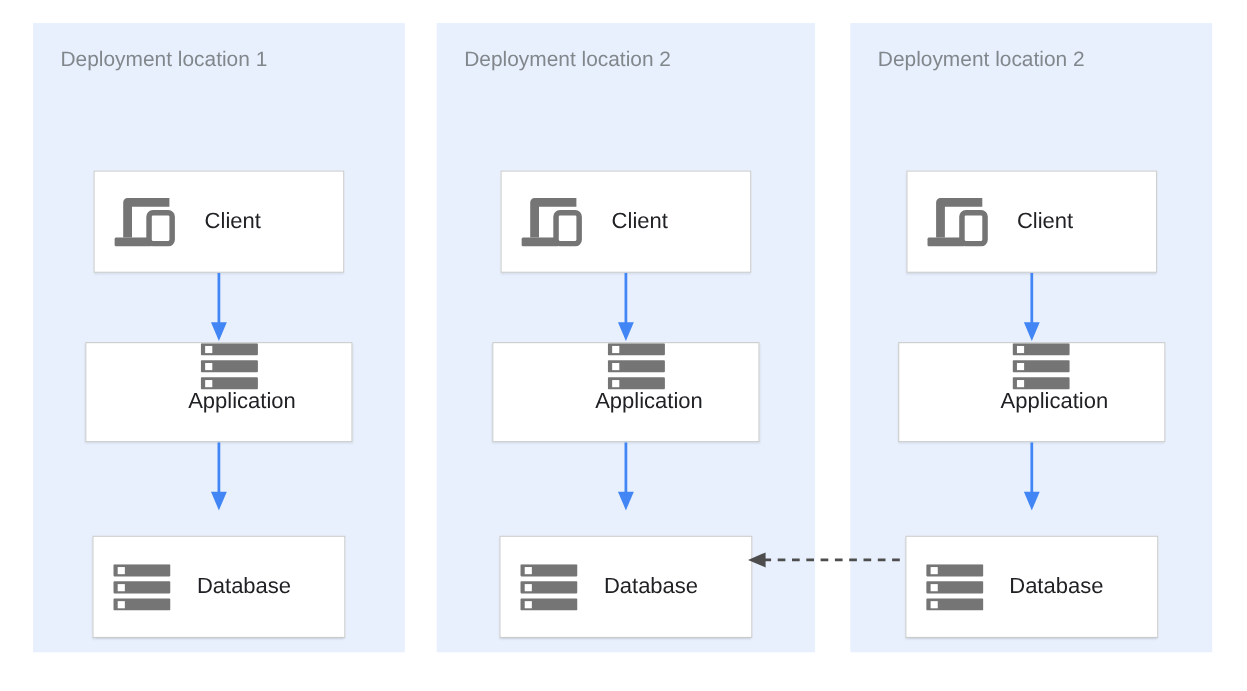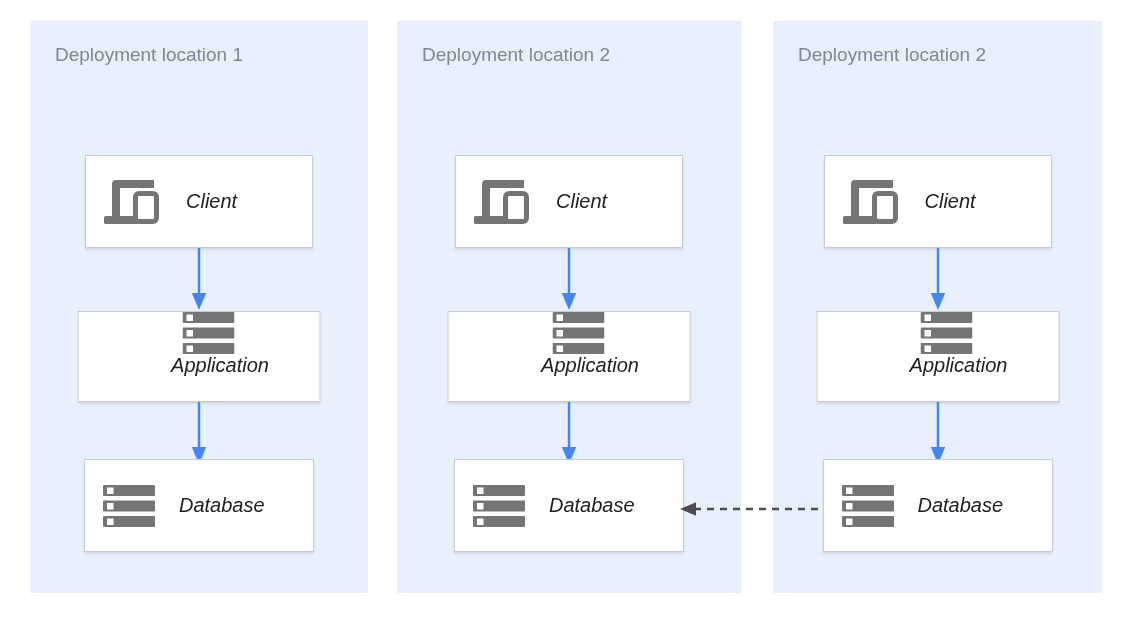--- a/index.html
+++ b/index.html
@@ -28,25 +28,24 @@
   }
 
   .node {
     position: absolute; left: 50%; transform: translateX(-50%);
     background: #ffffff;
     border: 1px solid #c9cbcd;
     box-shadow: 0 2px 2px rgba(0,0,0,0.10);
     box-sizing: border-box;
     display: flex; align-items: center;
     padding-left: 18px;
-    font-style: italic;
   }
   .node-client      { top: 134px; width: 228px; height: 93px; }
   .node-application { top: 290px; width: 243px; height: 91px; flex-direction: column; }
-  .node-database    { top: 438px; width: 230px; height: 93px; }
+  .node-database    { top: 466px; width: 230px; height: 93px; }
 
   .node .icon { flex: 0 0 auto; display: flex; align-items: center; }
   .node .label {
     margin-left: 24px;
     font-size: 20px; color: #202124;
     white-space: nowrap;
   }
 
   .varrow {
     position: absolute; left: 50%; transform: translateX(-50%);

